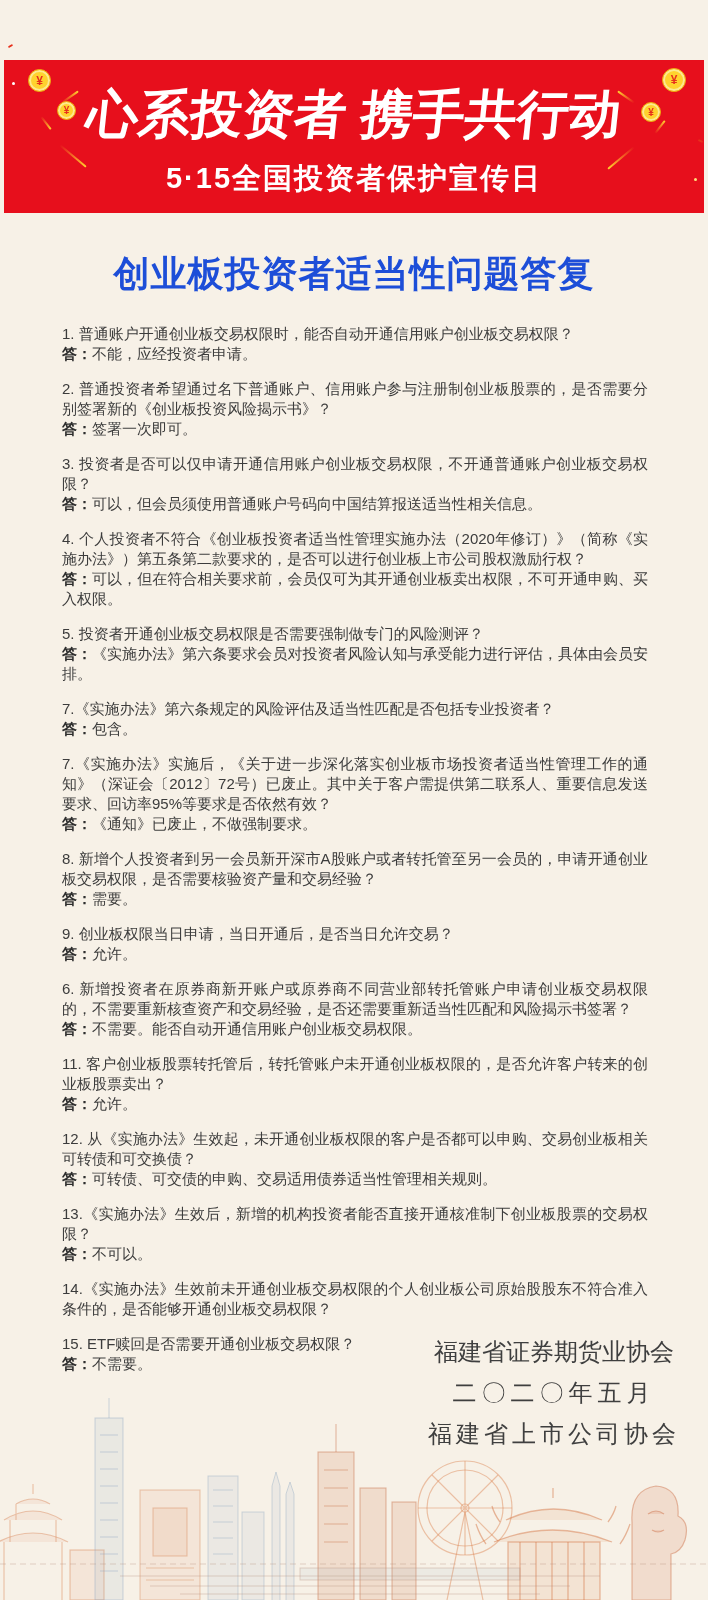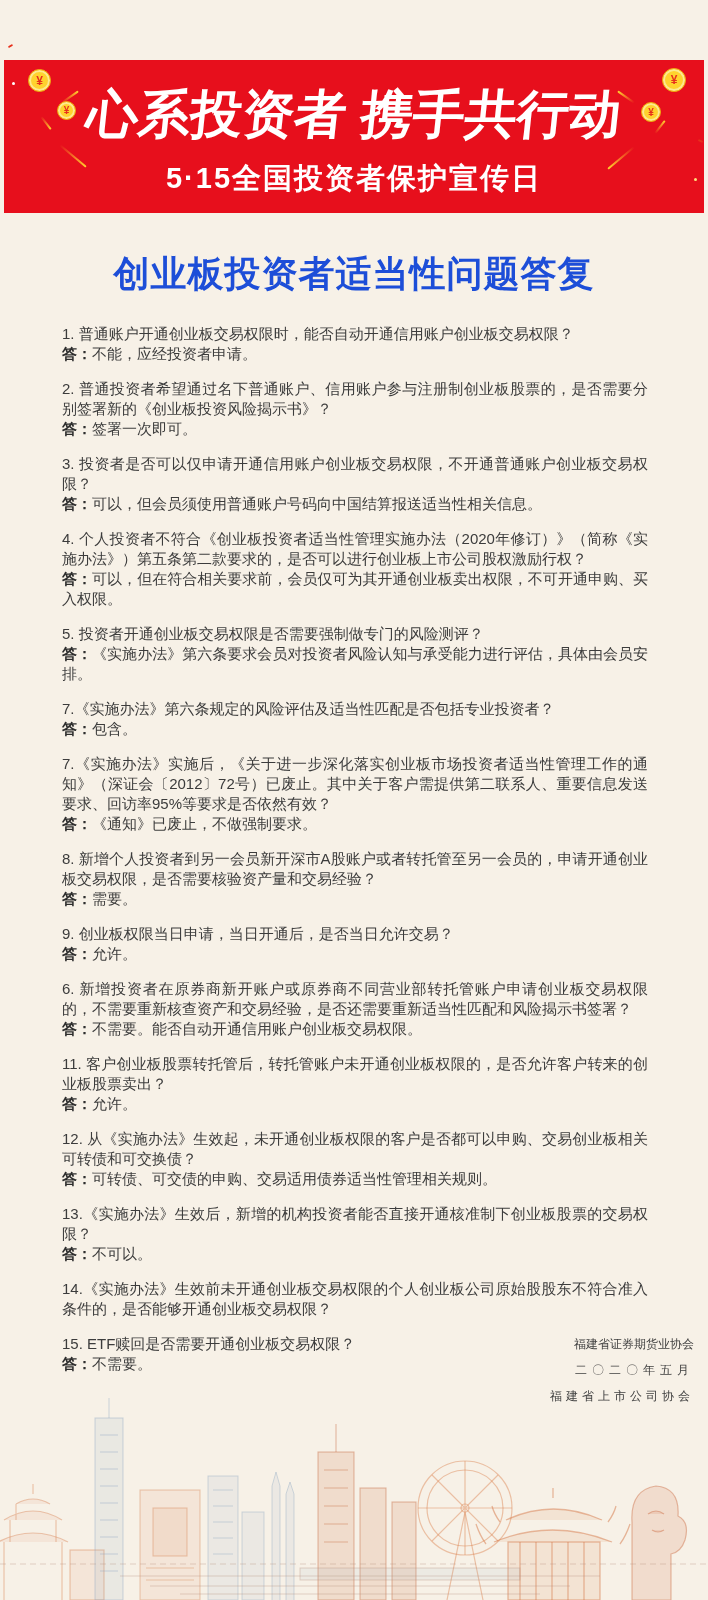--- a/index.html
+++ b/index.html
@@ -65,21 +65,21 @@
     position:absolute;top:312px;left:62px;width:586px;
     font-size:15px;line-height:20px;color:#3c3c3c;
     text-align:justify;
     margin-top:12px;
   }
   .qa-block{margin-bottom:15px;}
   .a-label{font-weight:bold;color:#2d2d2d;}
   
   .footer{
     position:absolute;top:1336px;left:414px;width:280px;
-    text-align:right;font-size:12px;color:#3f3f3f;
+    text-align:center;font-size:24px;color:#3f3f3f;
   }
   .footer-line{margin-bottom:9px;white-space:nowrap;}
   .footer-line.f2{letter-spacing:4px;}
   .footer-line.f3{letter-spacing:5px;}
   
   .skyline{position:absolute;left:0;bottom:0;width:708px;height:210px;}
 </style>
 </head>
 <body>
 

